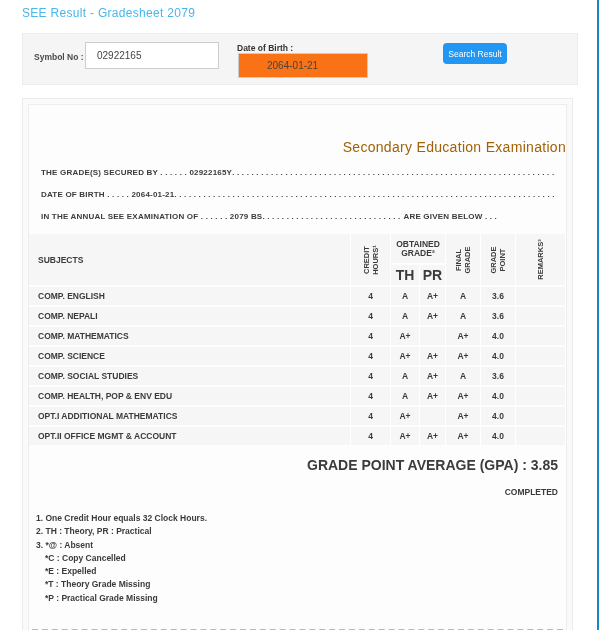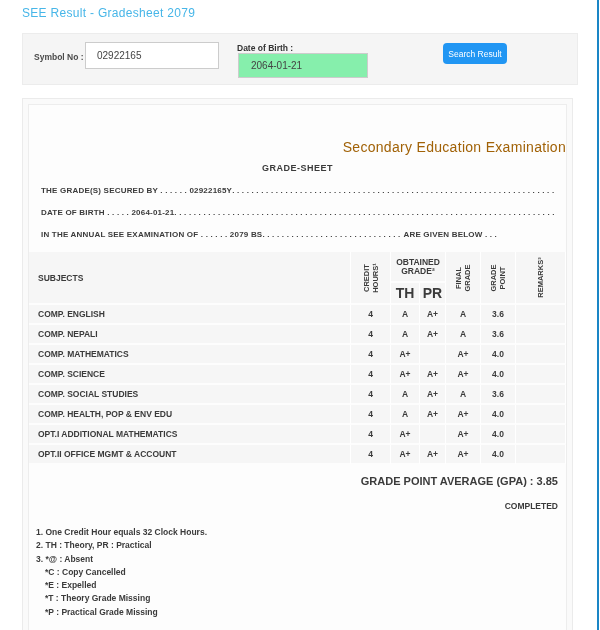--- a/index.html
+++ b/index.html
@@ -38,23 +38,23 @@
     border: 1px solid #cccccc; background: #ffffff;
     font-family: "Liberation Sans", sans-serif;
     font-size: 10px; color: #444; padding-left: 11px;
   }
   .dob-label {
     position: absolute; left: 214px; top: 9px;
     font-size: 8.5px; font-weight: bold; color: #333;
   }
   .dob-input {
     position: absolute; left: 215px; top: 19px; width: 130px; height: 25px;
-    border: 1px solid #cccccc; background: #86efac;
+    border: 1px solid #cccccc; background: #f97316;
     font-family: "Liberation Sans", sans-serif;
-    font-size: 10px; color: #444; padding-left: 12px;
+    font-size: 10px; color: #444; padding-left: 28px;
   }
   .search-button {
     position: absolute; left: 420px; top: 9px; width: 64px; height: 21px;
     background: #2196f3; color: #ffffff; border: none; border-radius: 4px;
     font-family: "Liberation Sans", sans-serif;
     font-size: 8.5px; cursor: pointer;
   }
 
   
   .gradesheet-panel {
@@ -104,21 +104,21 @@
   th.span-h { border-bottom: 1px solid #ffffff; font-size: 7.5px; line-height: 9px; }
   .rot {
     transform: rotate(-90deg);
     font-size: 7.5px; line-height: 9px; font-weight: bold; white-space: nowrap;
   }
   .rot span { display: block; text-align: center; }
 
   
   .gpa-text {
     margin-top: 10px; text-align: right; padding-right: 8px;
-    font-size: 11px; font-weight: bold; color: #3b3b3b;
+    font-size: 14px; font-weight: bold; color: #3b3b3b;
   }
   .completed-text {
     margin-top: 14px; text-align: right; padding-right: 8px;
     font-size: 8.5px; font-weight: bold; color: #3b3b3b;
   }
 
   
   .notes { margin: 15px 0 0 7px; }
   .note {
     font-size: 8.5px; font-weight: 600; color: #3b3b3b; line-height: 13.3px;
@@ -140,21 +140,20 @@
   <input class="symbol-input" type="text" value="02922165" style="">
   <span class="dob-label">Date of Birth :</span>
   <input class="dob-input" type="text" value="2064-01-21" style="">
   <button class="search-button">Search Result</button>
 </div>
 
 <div class="gradesheet-panel">
   <div class="paper">
 
     <div class="exam-title">Secondary Education Examination</div>
-    <div class="sheet-title">GRADE-SHEET</div>
 
     <div class="lines">
       <div class="dotline">
         <span class="prefix">THE GRADE(S) SECURED BY . . . . . . 02922165Y</span>
         <span class="fill"> . . . . . . . . . . . . . . . . . . . . . . . . . . . . . . . . . . . . . . . . . . . . . . . . . . . . . . . . . . . . . . . . . . . . . . . . . . . . . . . .</span>
       </div>
       <div class="dotline">
         <span class="prefix">DATE OF BIRTH . . . . . 2064-01-21</span>
         <span class="fill"> . . . . . . . . . . . . . . . . . . . . . . . . . . . . . . . . . . . . . . . . . . . . . . . . . . . . . . . . . . . . . . . . . . . . . . . . . . . . . . . .</span>
       </div>

